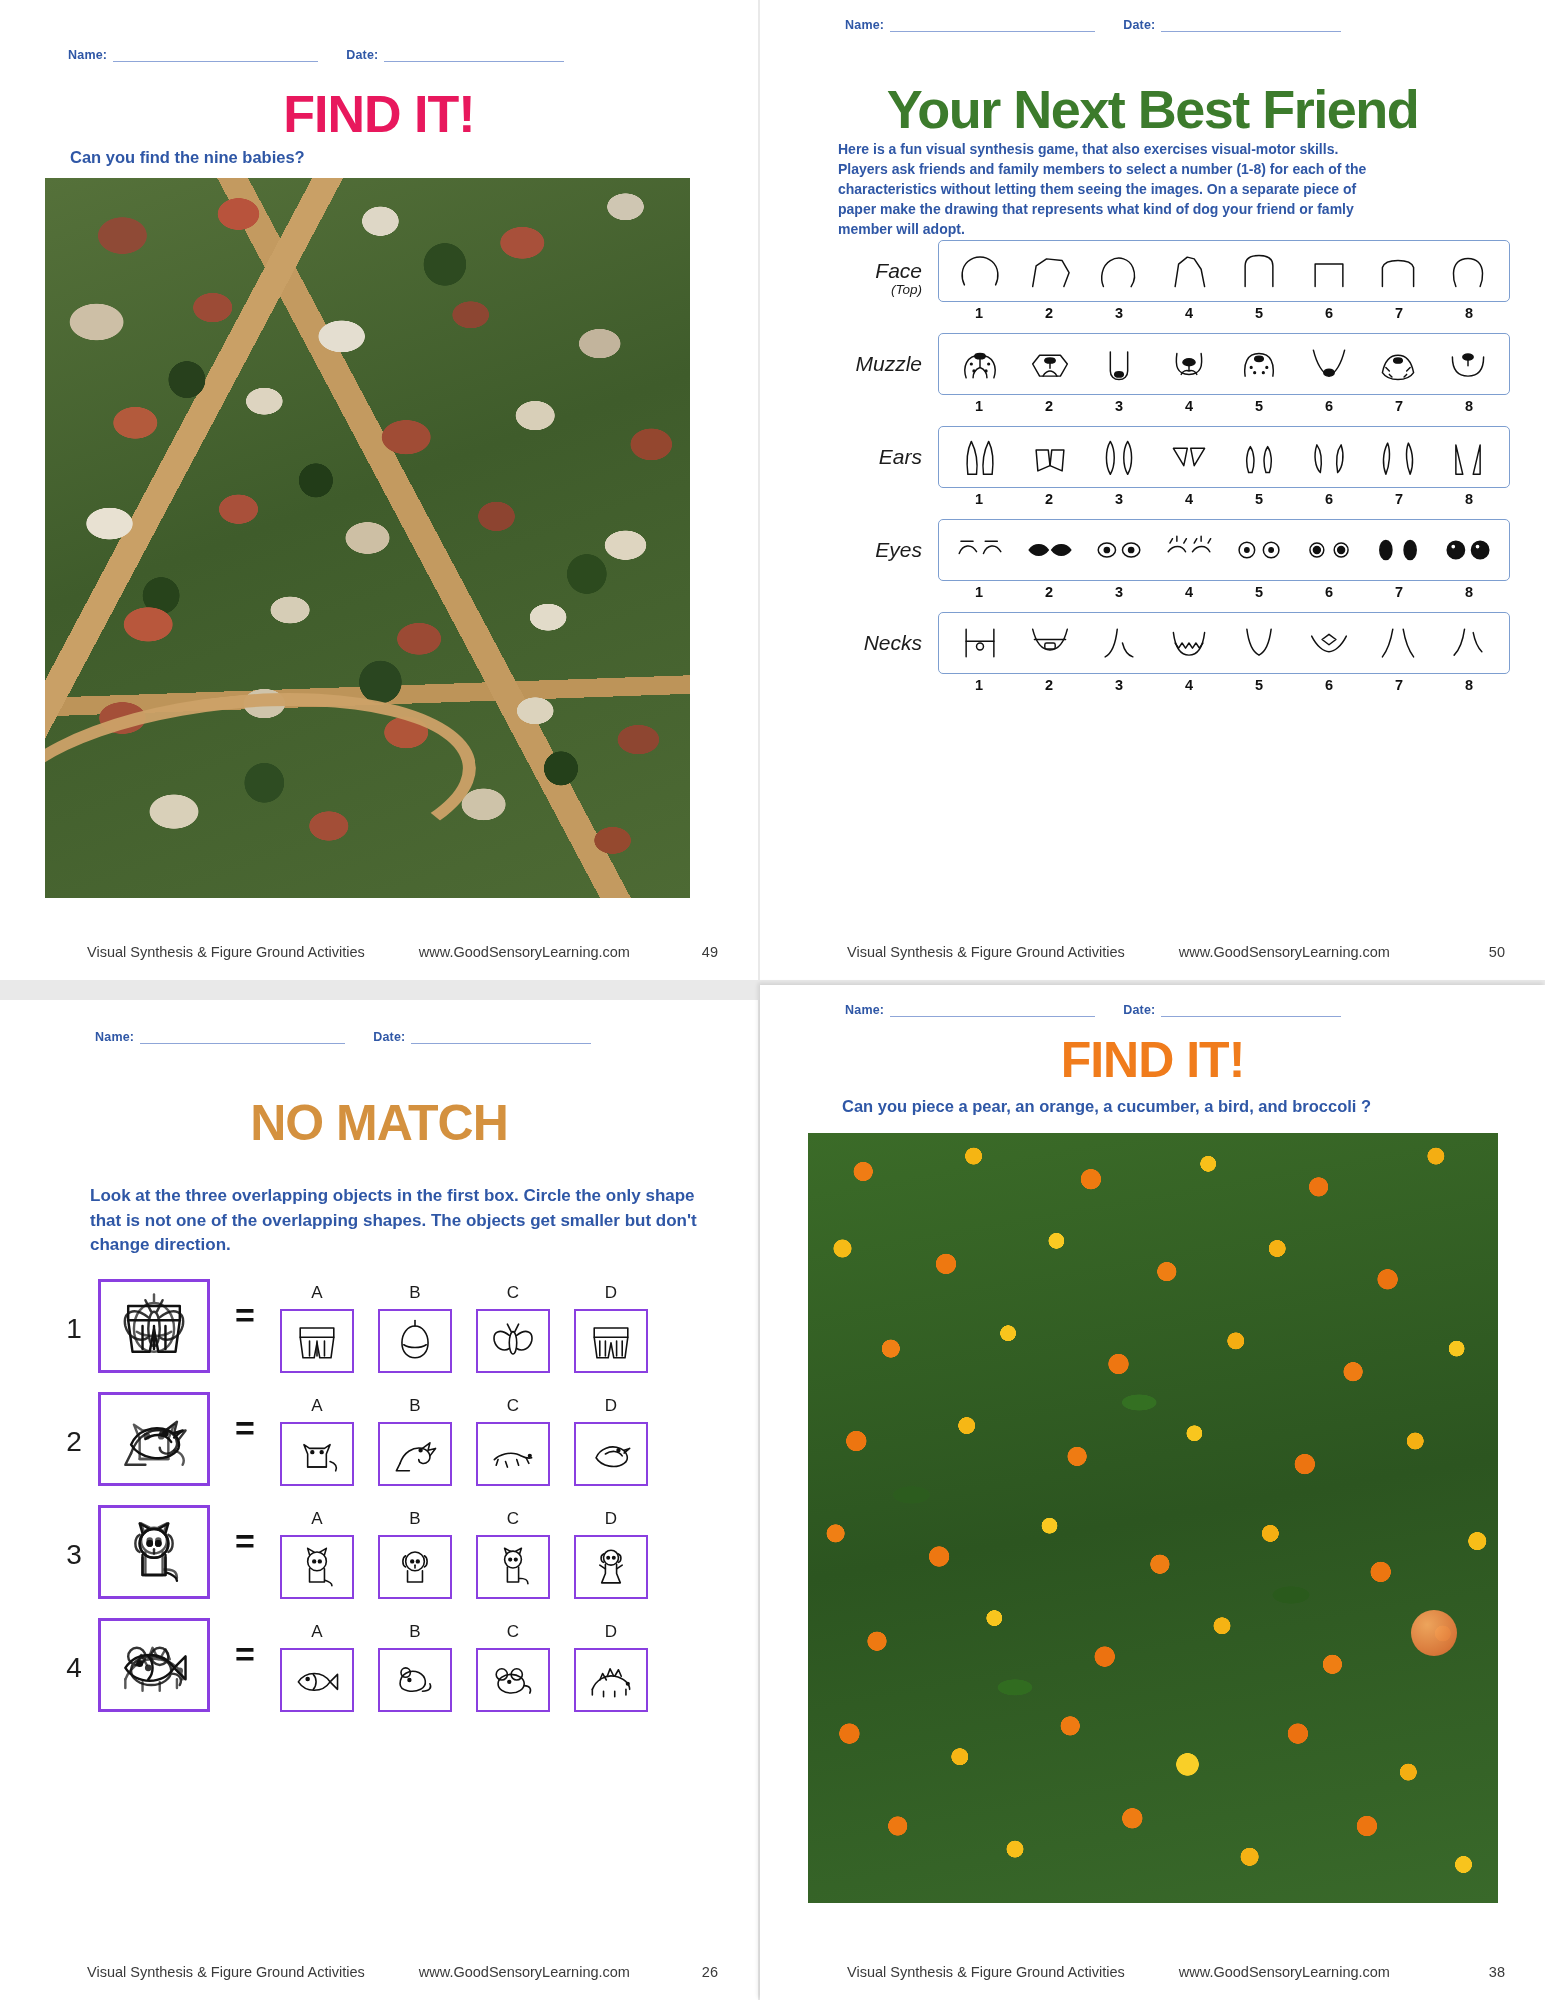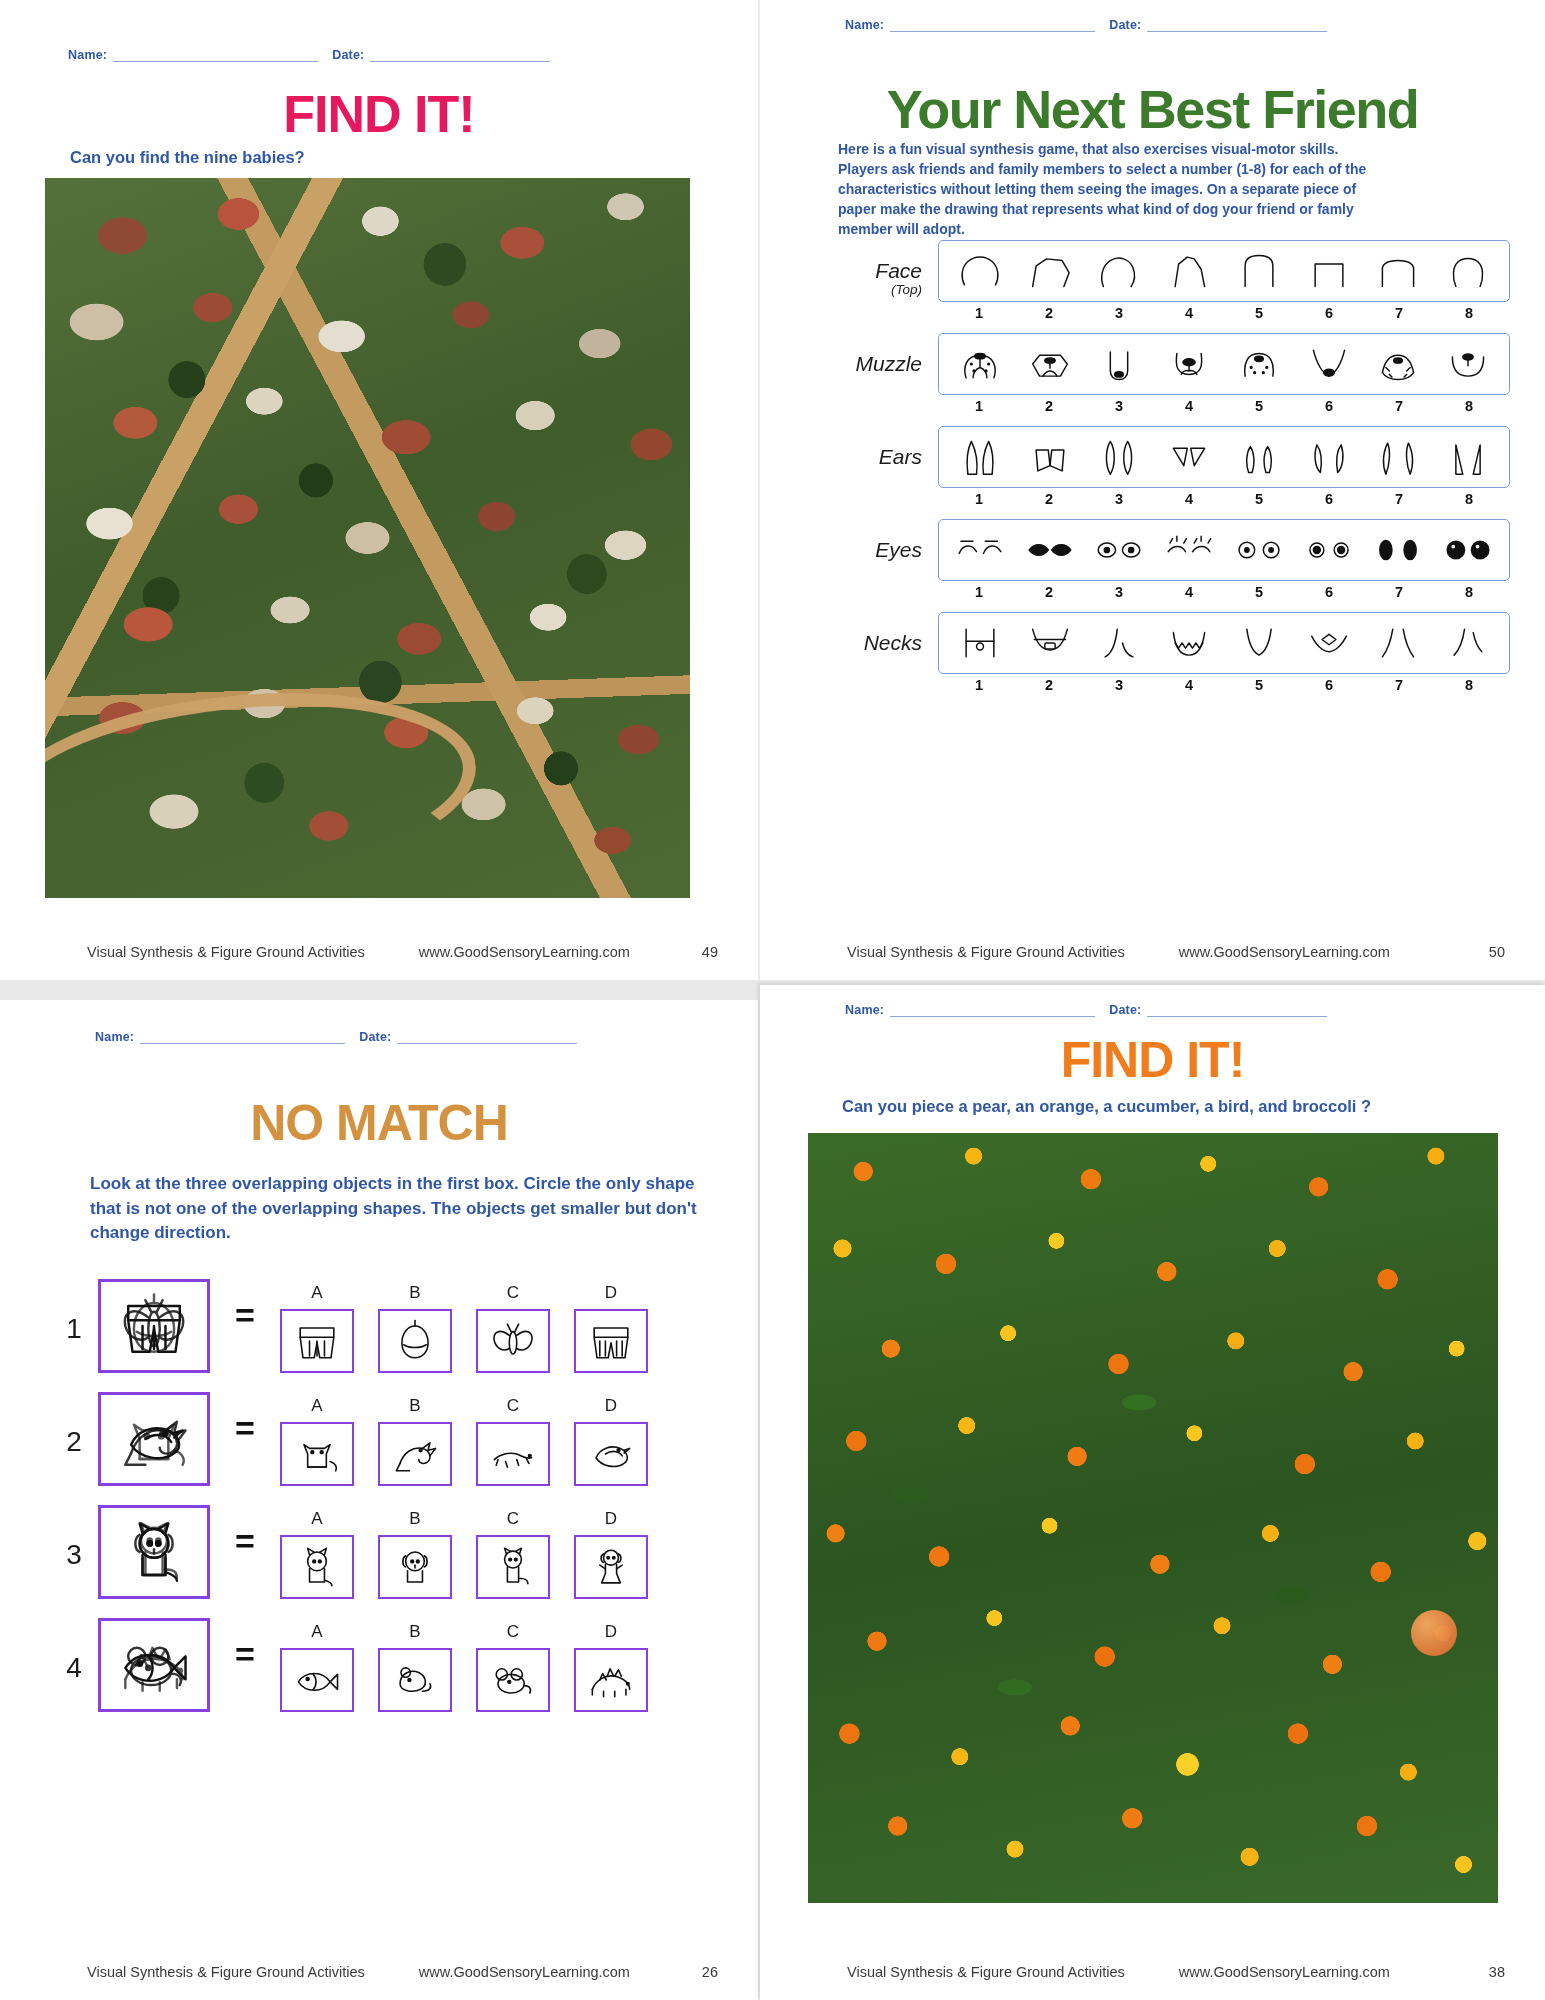--- a/index.html
+++ b/index.html
@@ -23,21 +23,21 @@
   #page-find-babies   { left: 0px;   top: 0px;    width: 758px;  height: 980px; }
   #page-best-friend   { left: 760px; top: 0px;    width: 785px;  height: 980px; }
   #page-no-match      { left: 0px;   top: 1000px; width: 758px;  height: 1000px; }
   #page-find-garden   { left: 760px; top: 985px;  width: 785px;  height: 1015px;
                         box-shadow: -2px -2px 4px rgba(0,0,0,.10); }
 
   
   .namedate {
     display: flex;
     align-items: flex-end;
-    gap: 14px;
+    gap: 28px;
     font-size: 12.5px;
     font-weight: bold;
     color: #2f57a6;
   }
   .nd-field { display: flex; align-items: flex-end; gap: 6px; }
   .nd-label { white-space: nowrap; letter-spacing: .2px; }
   .nd-rule {
     border-bottom: 1.6px solid #8fa6d8;
     height: 13px;
   }
@@ -213,21 +213,21 @@
     flex: 1;
     text-align: center;
     font-size: 14.5px;
     font-weight: bold;
     color: #111;
   }
 
   
   #page-no-match .namedate        { position: absolute; left: 95px;  top: 30px; }
   #page-no-match .title           { position: absolute; left: 0; top: 98px; width: 100%; }
-  #page-no-match .instructions-lg { position: absolute; left: 90px; top: 172px; width: 625px; }
+  #page-no-match .instructions-lg { position: absolute; left: 90px; top: 184px; width: 625px; }
 
   .match-table { position: absolute; left: 50px; top: 270px; width: 670px; }
 
   .match-row {
     display: flex;
     align-items: flex-end;
     height: 113px;
   }
   .match-index {
     width: 48px;

